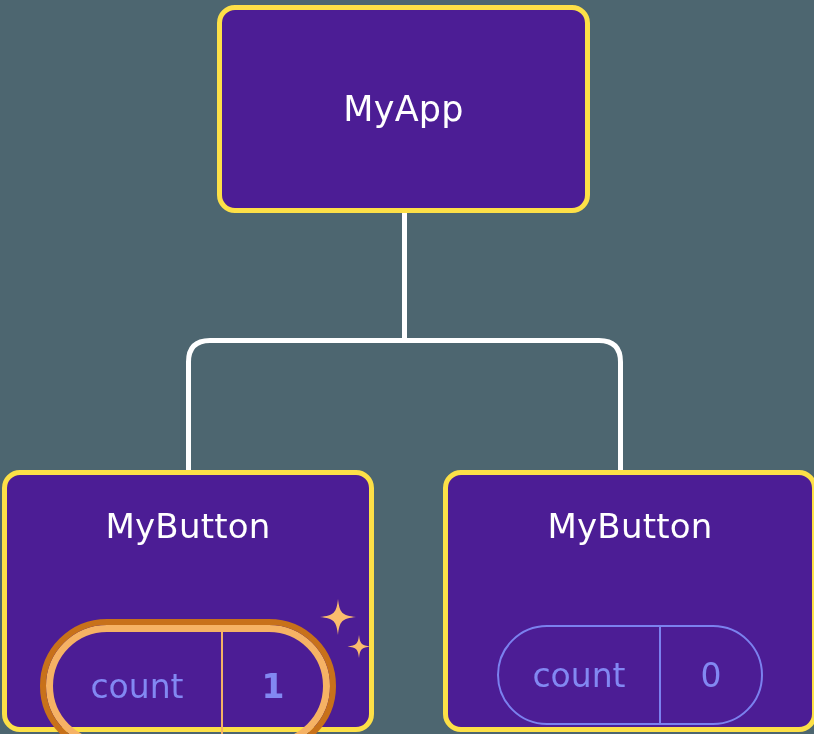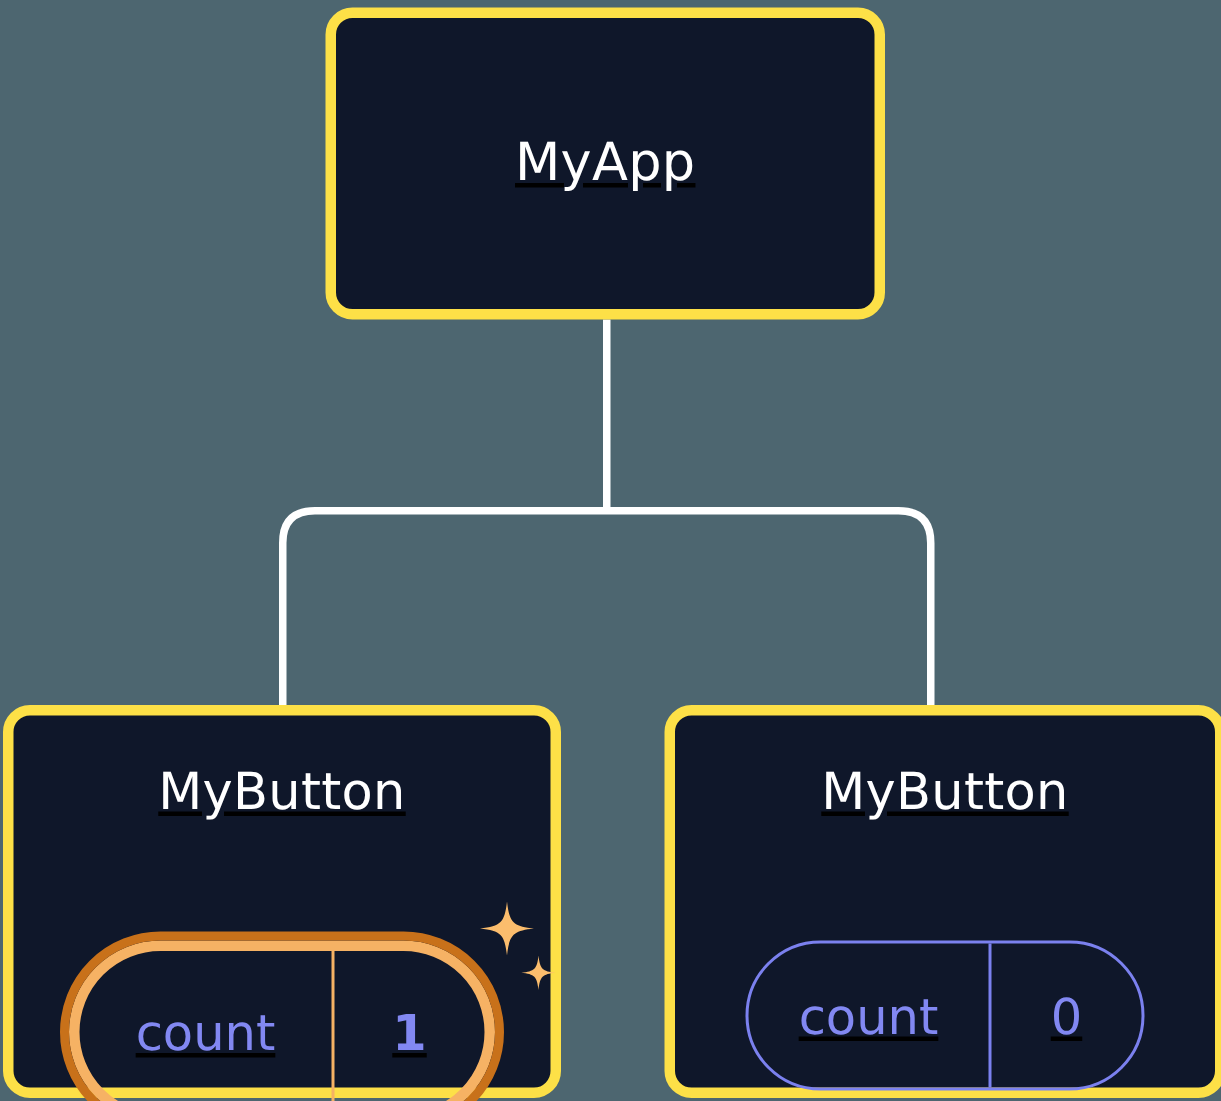--- a/index.html
+++ b/index.html
@@ -22,25 +22,24 @@
     left: 0;
     top: 0;
     width: 814px;
     height: 734px;
     pointer-events: none;
   }
 
   
   .node {
     position: absolute;
-    background: #0f172a;
-    border: 7px solid #fde047;
+    background: #4c1d95;
+    border: 5px solid #fde047;
     border-radius: 18px;
     box-sizing: border-box;
-    text-decoration: underline;
   }
   .node-root {
     left: 217px;
     top: 5px;
     width: 373px;
     height: 208px;
     display: flex;
     align-items: center;
     justify-content: center;
   }

